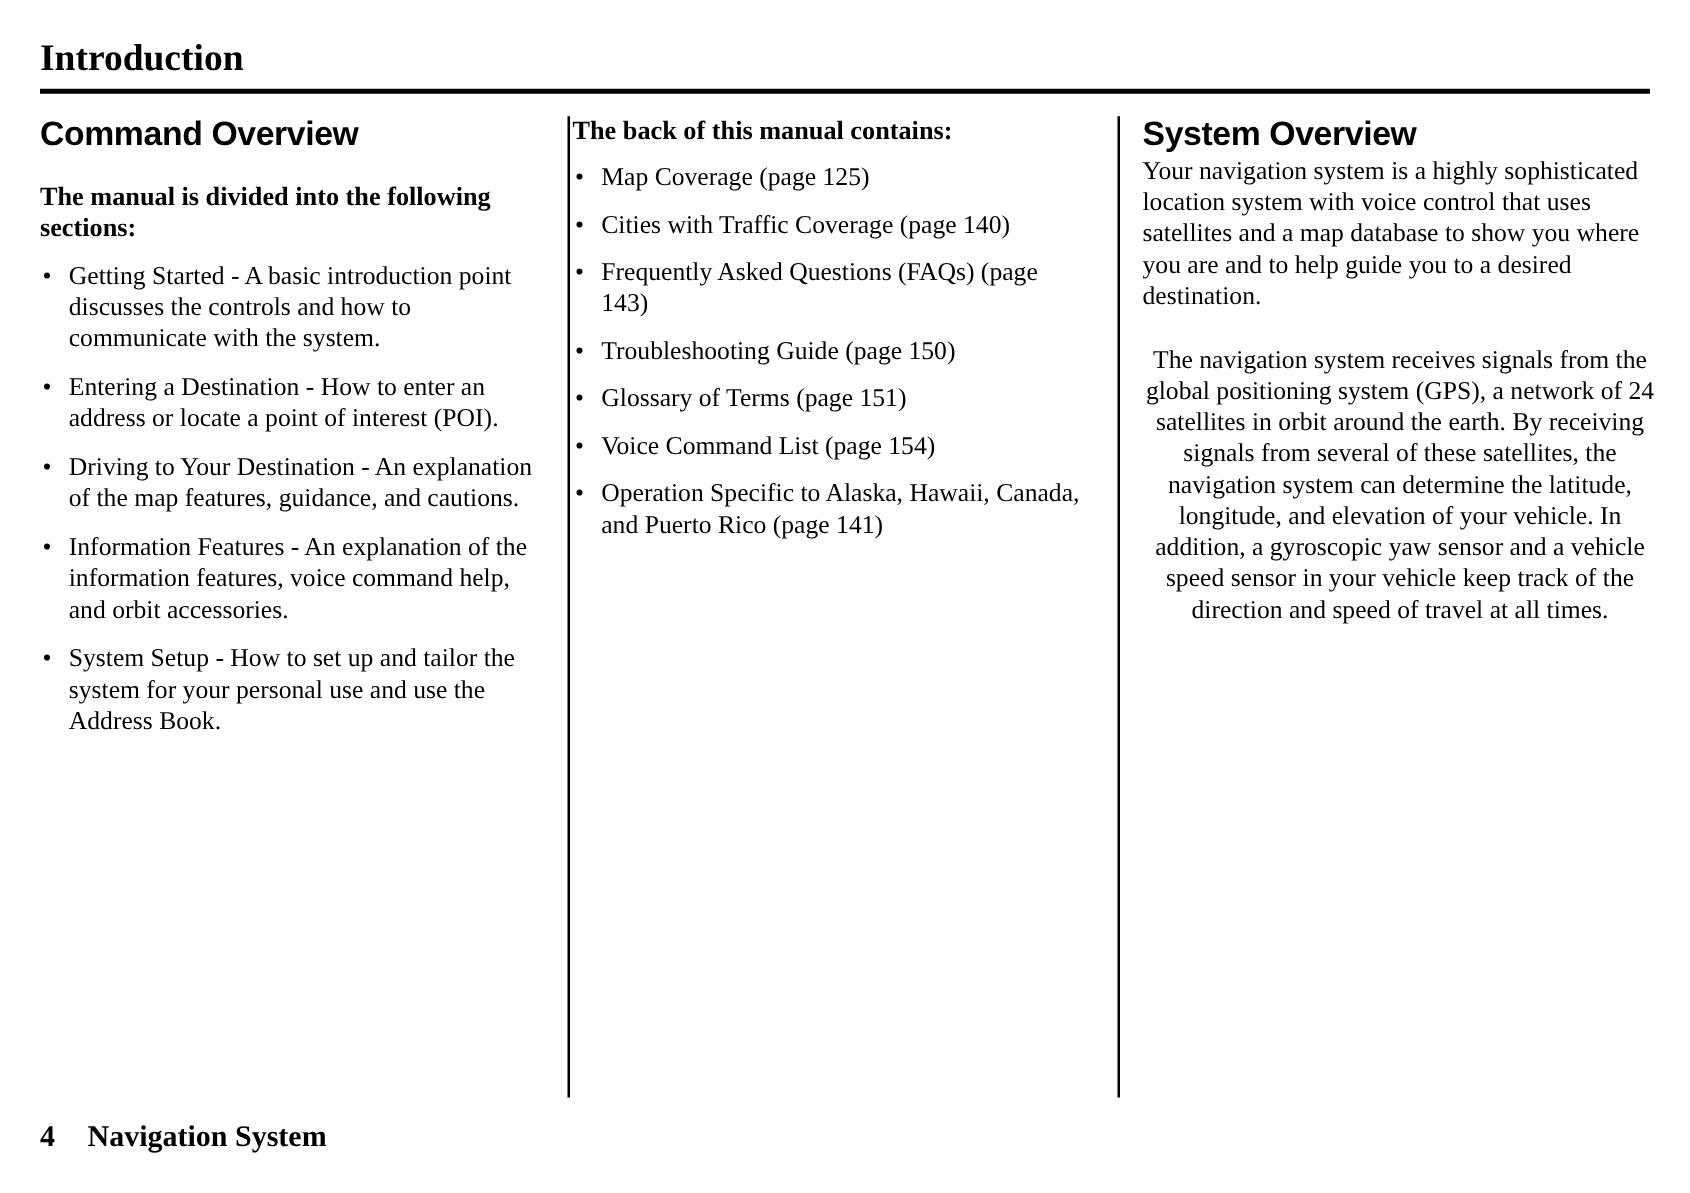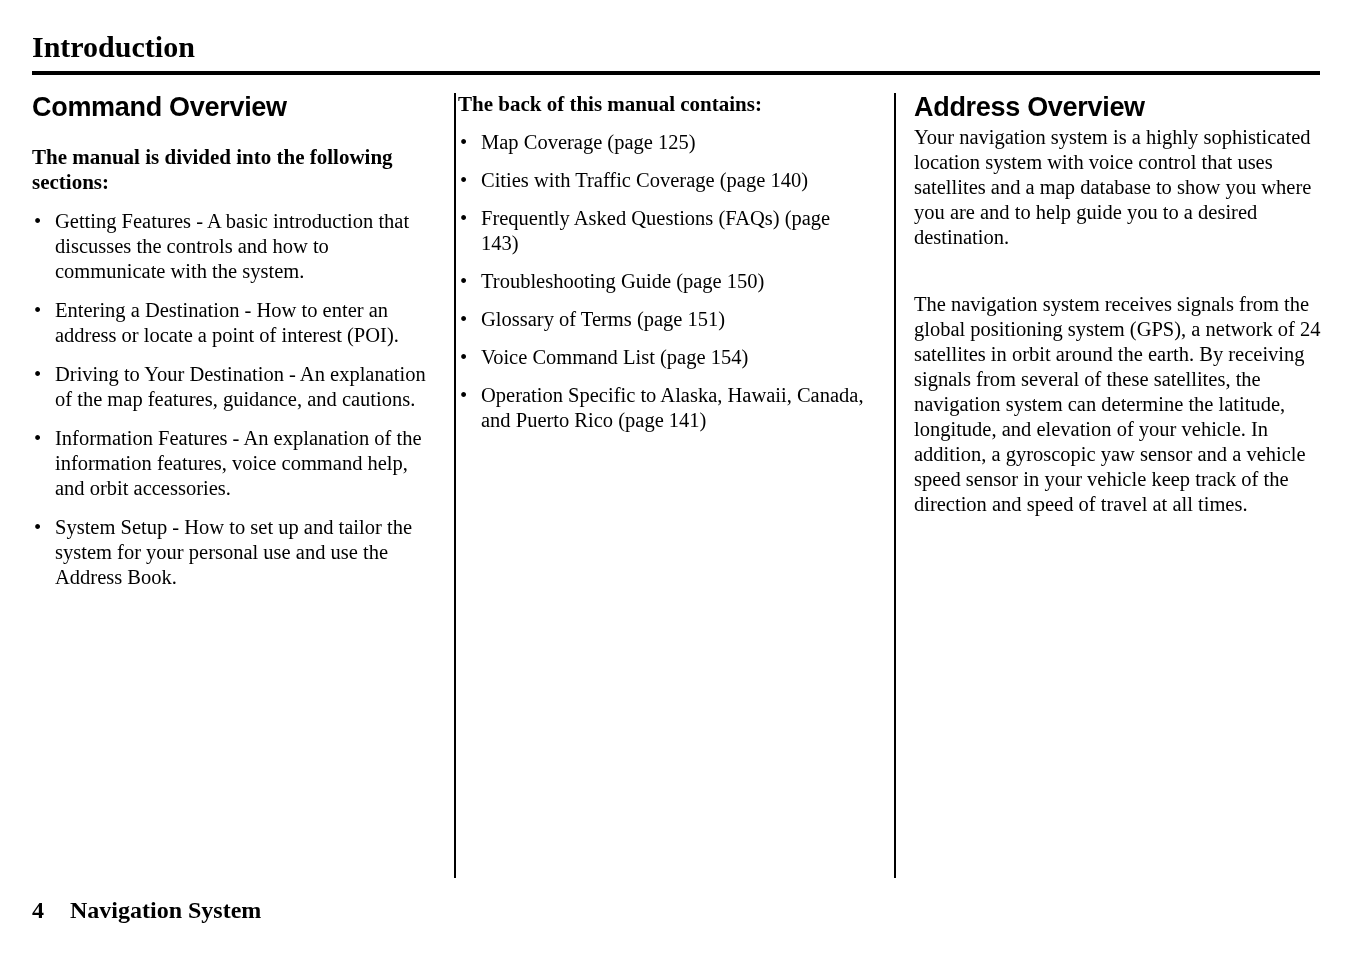--- a/index.html
+++ b/index.html
@@ -89,21 +89,21 @@
     margin: 22px 0 0 0;
   }
 
   
   .para {
     font-family: "Liberation Serif", "DejaVu Serif", serif;
     font-size: 20.5px;
     line-height: 25px;
     margin: 0;
   }
-  .para + .para { margin-top: 42px; }
+  .para + .para { margin-top: 26px; text-align: center; }
 
   .col-3 .sans-heading { margin-bottom: 2px; }
 
   
   .bullets {
     list-style: none;
     margin: 0;
     padding: 0;
   }
   .bullets li {
@@ -149,21 +149,21 @@
 
   <div class="divider divider-1"></div>
   <div class="divider divider-2"></div>
 
   <div class="col col-1">
     <h2 class="sans-heading">Command Overview</h2>
     <h3 class="sub-heading">The manual is divided into the following sections:</h3>
     <ul class="bullets">
       <li>
         <span class="bullet-dot">•</span>
-        <span>Getting Features - A basic introduction that discusses the controls and how to communicate with the system.</span>
+        <span>Getting Started - A basic introduction point discusses the controls and how to communicate with the system.</span>
       </li>
       <li>
         <span class="bullet-dot">•</span>
         <span>Entering a Destination - How to enter an address or locate a point of interest (POI).</span>
       </li>
       <li>
         <span class="bullet-dot">•</span>
         <span>Driving to Your Destination - An explanation of the map features, guidance, and cautions.</span>
       </li>
       <li>
@@ -205,21 +205,21 @@
         <span>Voice Command List (page 154)</span>
       </li>
       <li>
         <span class="bullet-dot">•</span>
         <span>Operation Specific to Alaska, Hawaii, Canada, and Puerto Rico (page 141)</span>
       </li>
     </ul>
   </div>
 
   <div class="col col-3">
-    <h2 class="sans-heading">Address Overview</h2>
+    <h2 class="sans-heading">System Overview</h2>
     <p class="para">Your navigation system is a highly sophisticated location system with voice control that uses satellites and a map database to show you where you are and to help guide you to a desired destination.</p>
     <p class="para">The navigation system receives signals from the global positioning system (GPS), a network of 24 satellites in orbit around the earth. By receiving signals from several of these satellites, the navigation system can determine the latitude, longitude, and elevation of your vehicle. In addition, a gyroscopic yaw sensor and a vehicle speed sensor in your vehicle keep track of the direction and speed of travel at all times.</p>
   </div>
 
   <div class="footer">
     <span class="page-num">4</span><span>Navigation System</span>
   </div>
 
 </div>
 

